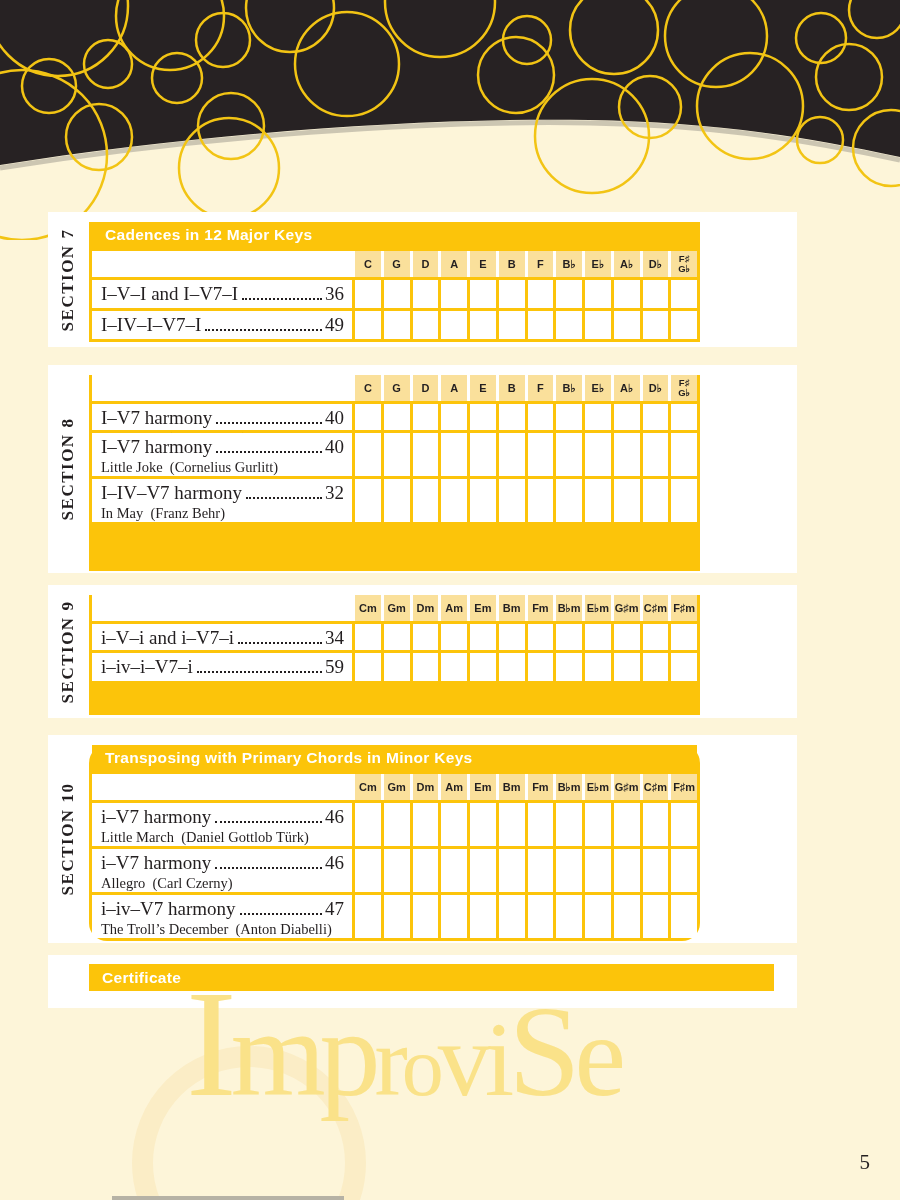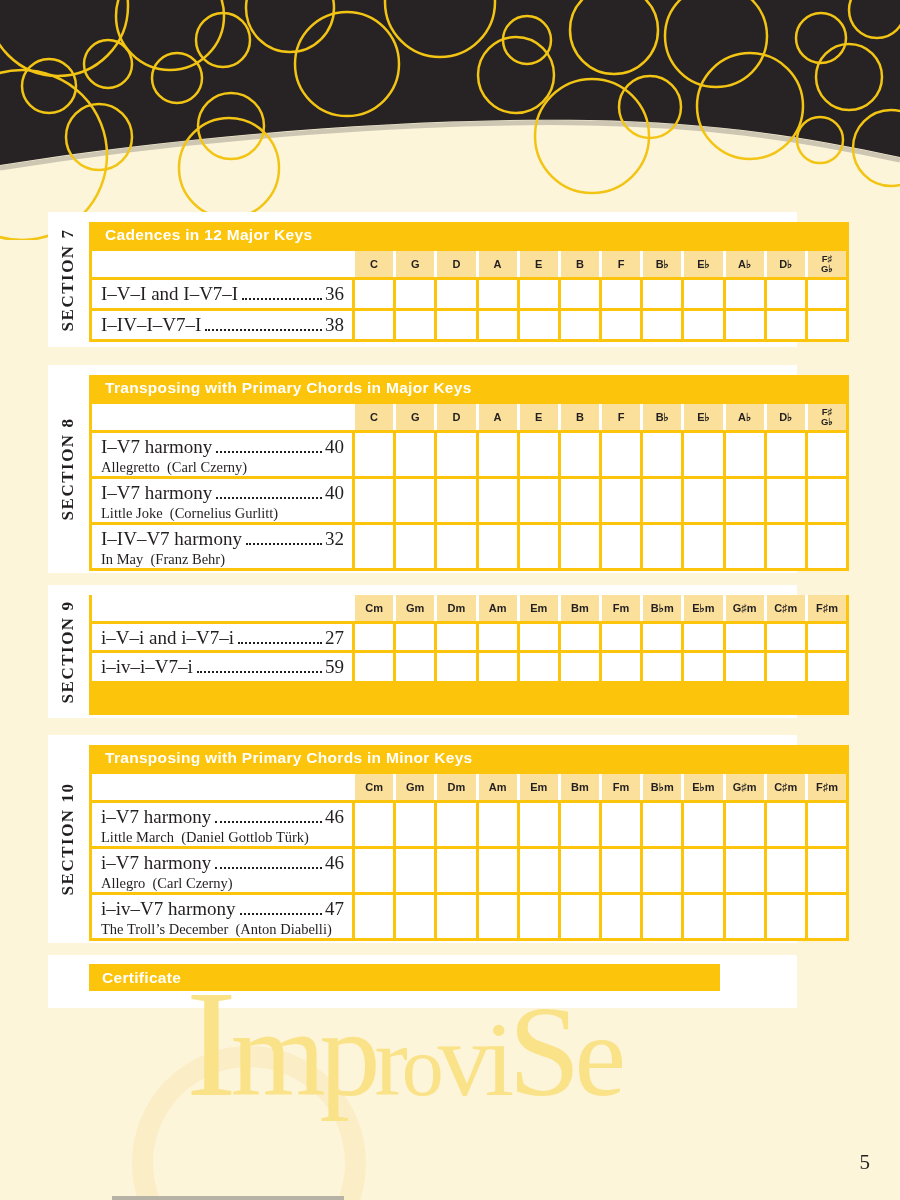--- a/index.html
+++ b/index.html
@@ -28,28 +28,28 @@
 
   
   .vlabel-wrap{position:absolute;left:0;top:0;bottom:0;width:41px;
                display:flex;align-items:center;justify-content:center;}
   .vlabel{transform:rotate(-90deg);white-space:nowrap;
           font-family:"Liberation Serif",serif;font-weight:bold;
           font-size:17px;letter-spacing:1.5px;color:var(--ink);}
 
   
   .grid{display:grid;grid-template-columns:260px repeat(12,1fr);
-        gap:3px;background:var(--yellow);width:760px;box-sizing:border-box;
+        gap:3px;background:var(--yellow);width:611px;box-sizing:border-box;
         border:3px solid var(--yellow);border-top:none;}
   .bar{background:var(--yellow);color:#ffffff;
        font-family:"Liberation Sans",sans-serif;font-weight:bold;
        font-size:15.5px;letter-spacing:.3px;
        display:flex;align-items:center;padding-left:13px;}
   .title-cell{grid-column:1 / -1;height:26px;}
-  .cert-bar{width:631px;height:27px;box-sizing:border-box;}
+  .cert-bar{width:685px;height:27px;box-sizing:border-box;}
   .spacer{background:#ffffff;}
   .keycell{background:var(--pale);display:flex;align-items:center;justify-content:center;
            font-family:"Liberation Sans",sans-serif;font-weight:bold;font-size:11px;
            color:var(--ink);box-shadow:-3px 0 0 #ffffff;white-space:pre-line;
            text-align:center;}
   .keycell.two{font-size:9.5px;line-height:1.1;}
   .cell{background:#ffffff;}
   .entrycell{background:#ffffff;display:flex;flex-direction:column;
              justify-content:flex-start;padding:2px 8px 0 9px;box-sizing:border-box;}
   .entry-line{display:flex;align-items:baseline;font-size:19px;line-height:23px;text-align:right;}
@@ -146,21 +146,21 @@
           <div class="cell"></div>
           <div class="cell"></div>
           <div class="cell"></div>
           <div class="cell"></div>
           <div class="cell"></div>
           <div class="cell"></div>
           <div class="entrycell">
             <div class="entry-line">
               <div class="entry-label">I–IV–I–V7–I</div>
               <div class="leader"></div>
-              <div class="entry-page">38</div>
+              <div class="entry-page">49</div>
             </div>
           </div>
           <div class="cell"></div>
           <div class="cell"></div>
           <div class="cell"></div>
           <div class="cell"></div>
           <div class="cell"></div>
           <div class="cell"></div>
           <div class="cell"></div>
           <div class="cell"></div>
@@ -169,21 +169,20 @@
           <div class="cell"></div>
           <div class="cell"></div>
         </div>
   </section>
 
   <section class="panel" style="top: 365px; height: 208px;">
     <div class="vlabel-wrap">
       <span class="vlabel">SECTION 8</span>
     </div>
     <div class="grid" style="grid-template-rows: 26px 26px repeat(3, 43px);">
-      <div class="bar title-cell">Transposing with Primary Chords in Major Keys</div>
     <div class="spacer"></div>
           <div class="keycell">C</div>
           <div class="keycell">G</div>
           <div class="keycell">D</div>
           <div class="keycell">A</div>
           <div class="keycell">E</div>
           <div class="keycell">B</div>
           <div class="keycell">F</div>
           <div class="keycell">B♭</div>
           <div class="keycell">E♭</div>
@@ -269,21 +268,21 @@
           <div class="keycell">Fm</div>
           <div class="keycell">B♭m</div>
           <div class="keycell">E♭m</div>
           <div class="keycell">G♯m</div>
           <div class="keycell">C♯m</div>
           <div class="keycell">F♯m</div>
           <div class="entrycell">
             <div class="entry-line">
               <div class="entry-label">i–V–i and i–V7–i</div>
               <div class="leader"></div>
-              <div class="entry-page">27</div>
+              <div class="entry-page">34</div>
             </div>
           </div>
           <div class="cell"></div>
           <div class="cell"></div>
           <div class="cell"></div>
           <div class="cell"></div>
           <div class="cell"></div>
           <div class="cell"></div>
           <div class="cell"></div>
           <div class="cell"></div>
@@ -310,21 +309,21 @@
           <div class="cell"></div>
           <div class="cell"></div>
           <div class="cell"></div>
         </div>
   </section>
 
   <section class="panel" style="top: 735px; height: 208px;">
     <div class="vlabel-wrap">
       <span class="vlabel">SECTION 10</span>
     </div>
-    <div class="grid" style="grid-template-rows: 26px 26px repeat(3, 43px);">
+    <div class="grid" style="grid-template-rows: 26px 26px repeat(3, 43px); border-radius: 18px;">
       <div class="bar title-cell">Transposing with Primary Chords in Minor Keys</div>
     <div class="spacer"></div>
           <div class="keycell">Cm</div>
           <div class="keycell">Gm</div>
           <div class="keycell">Dm</div>
           <div class="keycell">Am</div>
           <div class="keycell">Em</div>
           <div class="keycell">Bm</div>
           <div class="keycell">Fm</div>
           <div class="keycell">B♭m</div>

